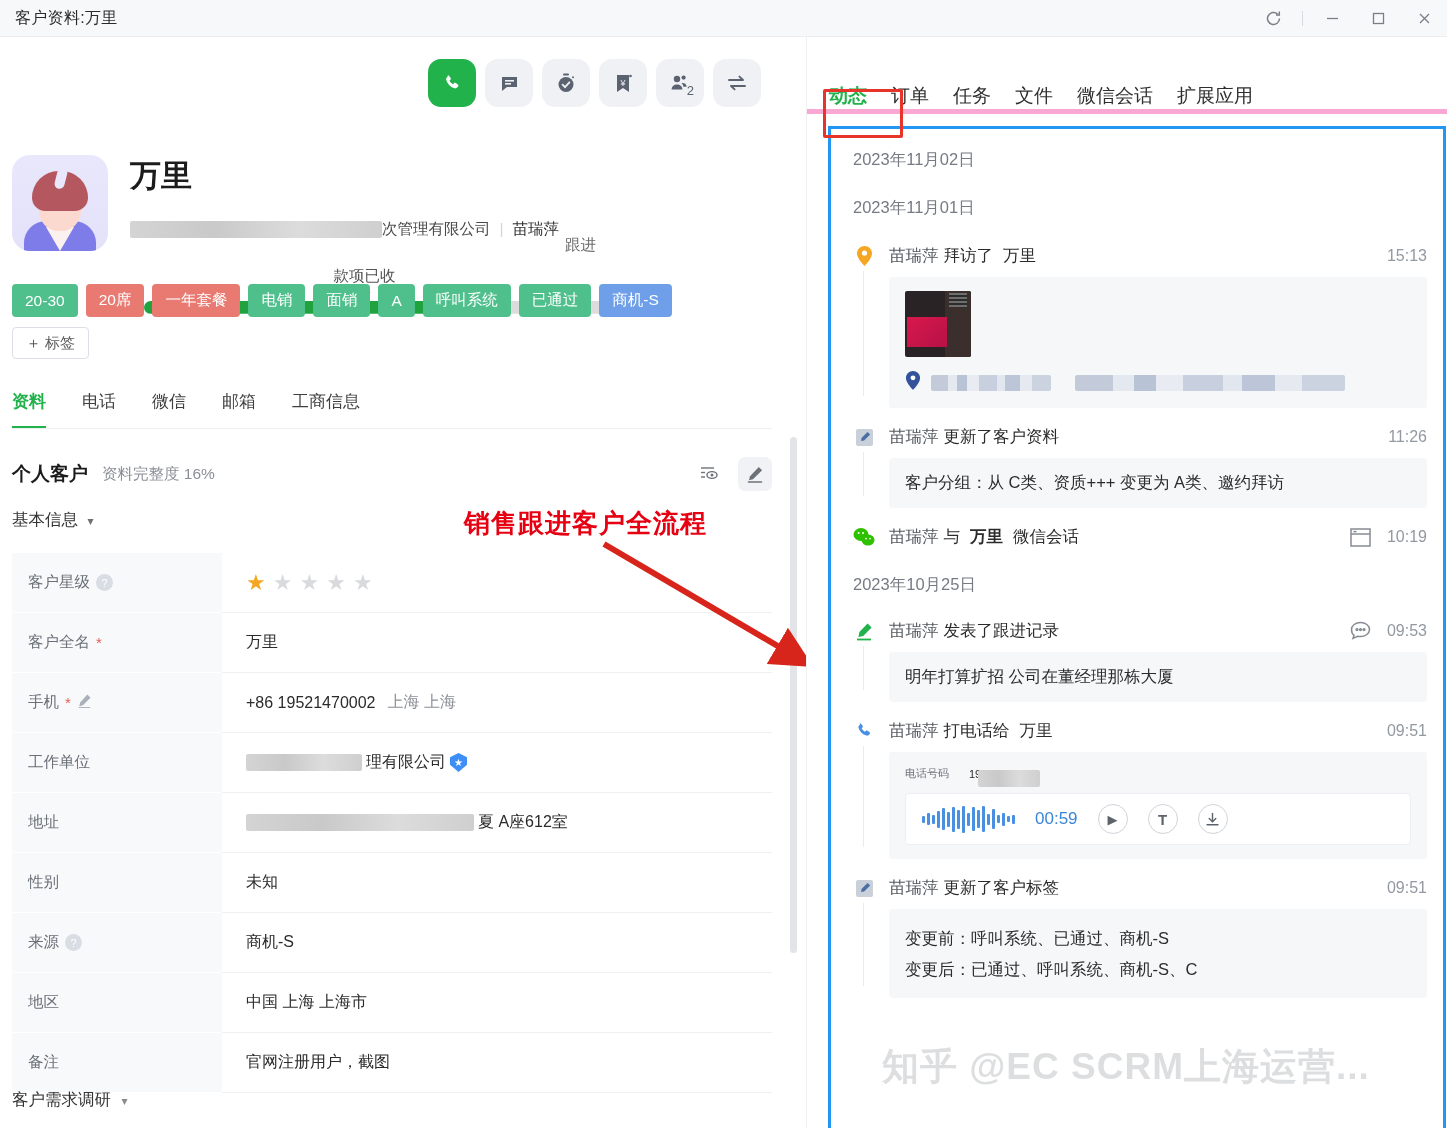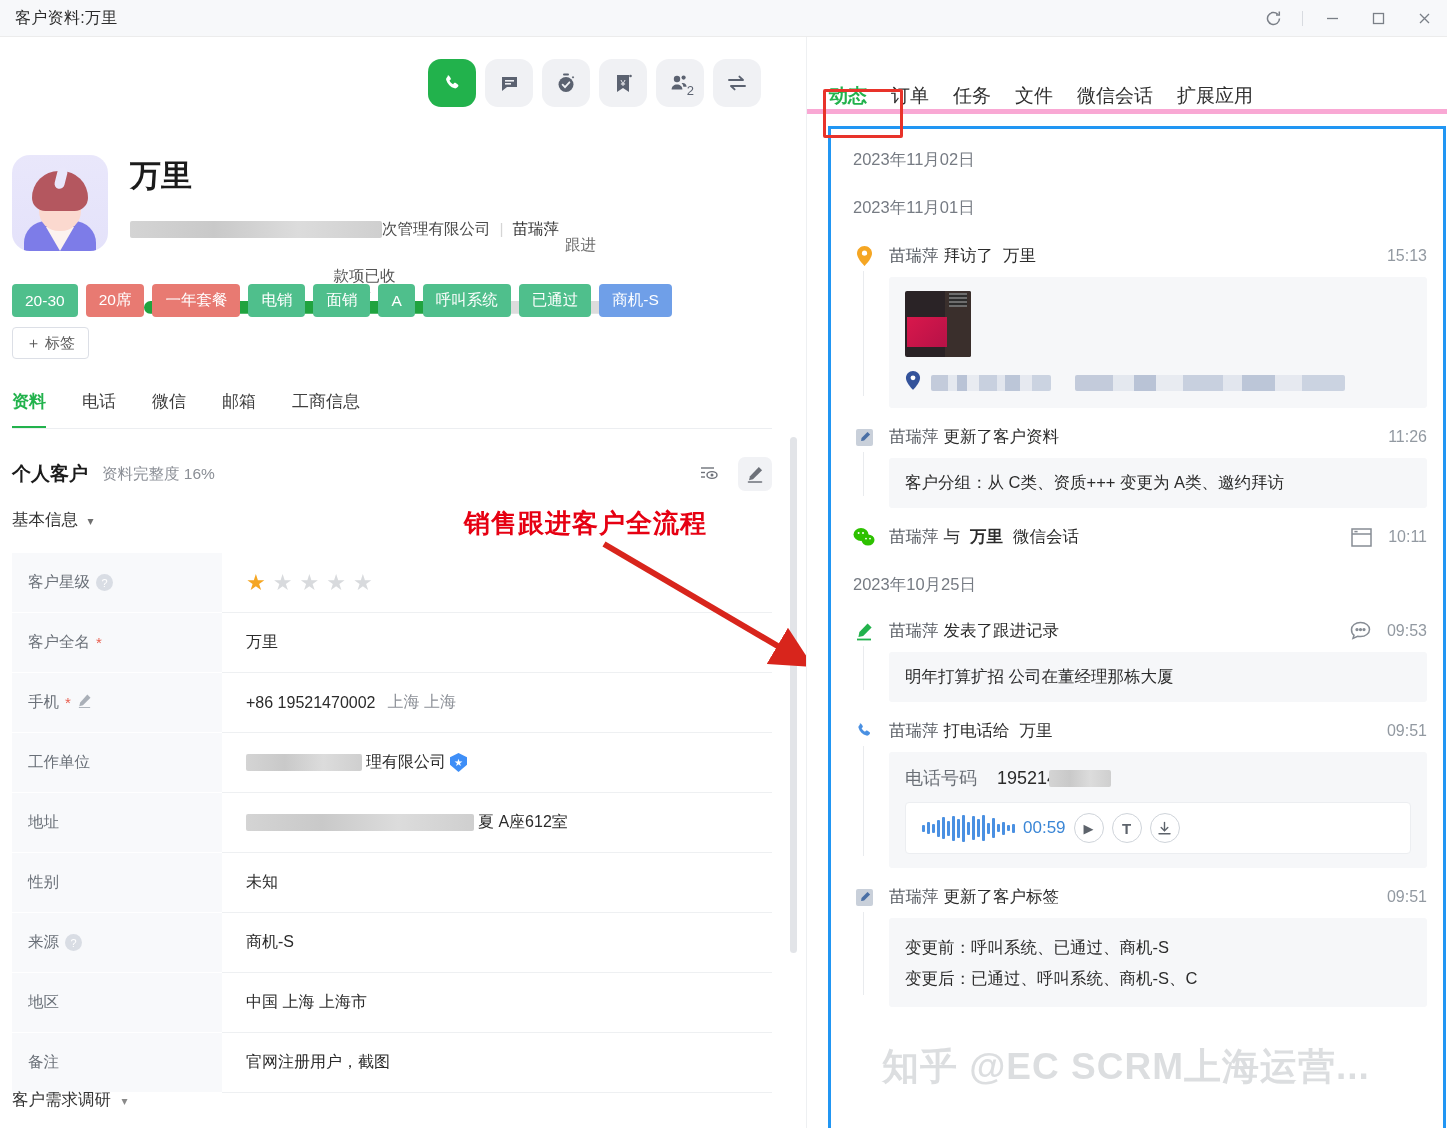--- a/index.html
+++ b/index.html
@@ -244,30 +244,30 @@
     position: absolute; right: 4px; top: 2px; width: 18px; height: 14px;
     background: repeating-linear-gradient(0deg,#6d6d6d 0 2px,#2c2c2c 2px 4px);
   }
   .loc-row { display: flex; align-items: center; gap: 10px; margin-top: 14px; }
   .blur-line {
     height: 16px; border-radius: 2px;
     background: linear-gradient(90deg,#c3cbdb 0 14%,#e4e8ef 14% 22%,#b9c3d6 22% 30%,#e8ebf1 30% 40%,#c8d0df 40% 55%,#e2e6ee 55% 62%,#bcc6d8 62% 74%,#e6e9f0 74% 84%,#cbd3e1 84% 100%);
   }
   .call-player {
     margin-top: 12px; background: #fff; border: 1px solid #eceef1; border-radius: 4px;
-    height: 52px; display: flex; align-items: center; padding: 0 16px; gap: 8px;
+    height: 52px; display: flex; align-items: center; padding: 0 16px; gap: 20px;
   }
   .wave { display: flex; align-items: center; gap: 2px; height: 28px; }
   .wave i { display: block; width: 3px; background: #4a90e2; border-radius: 1px; }
   .dur { font-size: 17px; color: #3a86d6; }
   .rbtn {
     width: 30px; height: 30px; border-radius: 50%; border: 1px solid #cfd4da;
     display: flex; align-items: center; justify-content: center; color: #5d636b; font-size: 13px;
   }
-  .kv { display: flex; align-items: center; gap: 20px; font-size: 18px; }
+  .kv { display: flex; align-items: center; gap: 20px; font-size: 11px; }
   .kv .k { color: #6b7077; }
   .watermark {
     position: absolute; left: 882px; top: 1042px; font-size: 37px; color: rgba(140,145,152,.30);
     font-weight: bold; white-space: nowrap; letter-spacing: 1px; pointer-events: none;
   }
 </style>
 </head>
 <body>
 
 <div class="app">
@@ -623,21 +623,21 @@
             <span class="obj">与</span>
             <span class="obj" style="font-weight:bold">万里</span>
             <span class="obj">微信会话</span>
             <span class="mini-icon">
               <svg width="21" height="19" viewBox="0 0 21 19" fill="none" stroke="currentColor" stroke-width="1.5">
                   <rect x="1" y="1" width="19" height="17"></rect>
                   <path d="M1 6h19"></path>
                   <path d="M3.4 3.6h3.2"></path>
                 </svg>
             </span>
-            <span class="tl-time">10:11</span>
+            <span class="tl-time">10:19</span>
           </div>
         </div>
 
         <div class="tl-date" style="margin-bottom:24px;">2023年10月25日</div>
 
         <div class="tl-item has-rail">
           <span class="tl-ic">
             <svg width="19" height="19" viewBox="0 0 19 19" fill="#22b24c">
                 <path d="M12.6 1.5l4 4-8.4 8.4-4.8 1 1-4.8z"></path>
                 <rect x="2" y="16.6" width="14" height="1.8"></rect>

